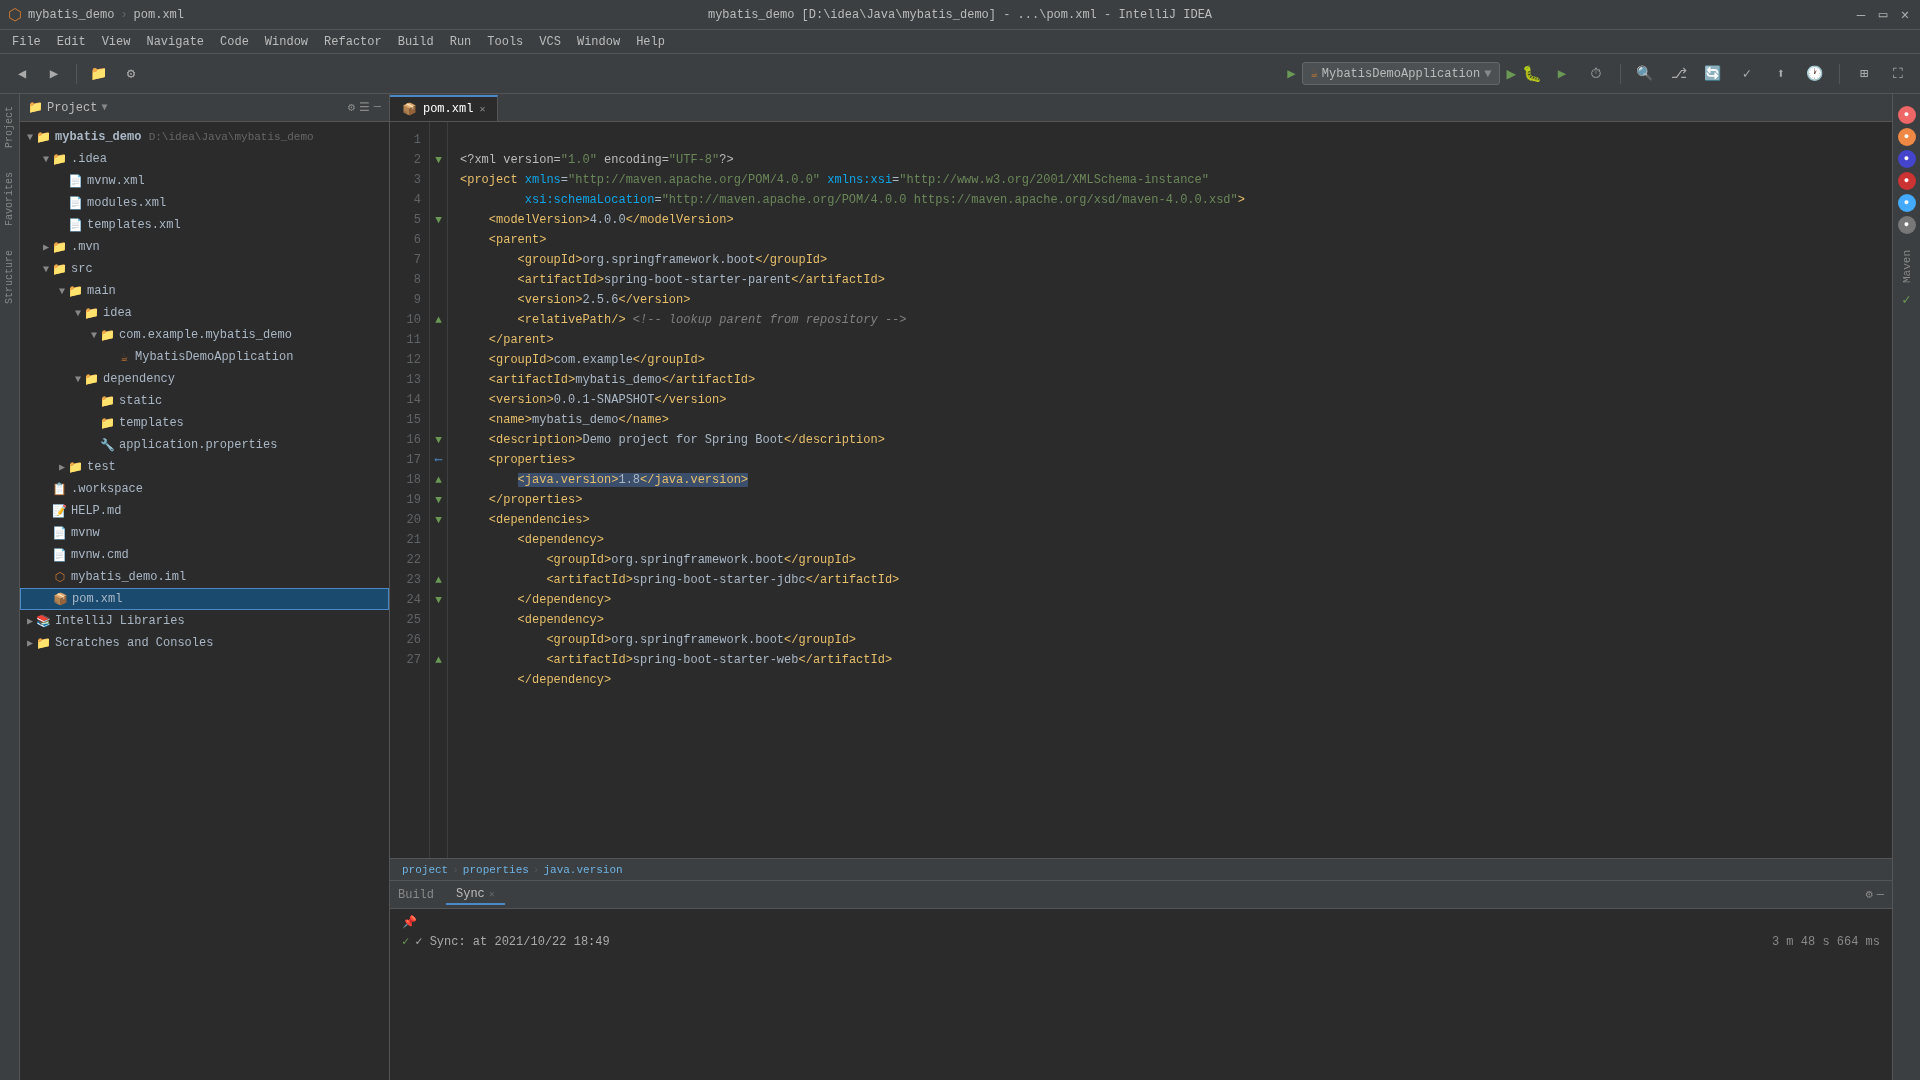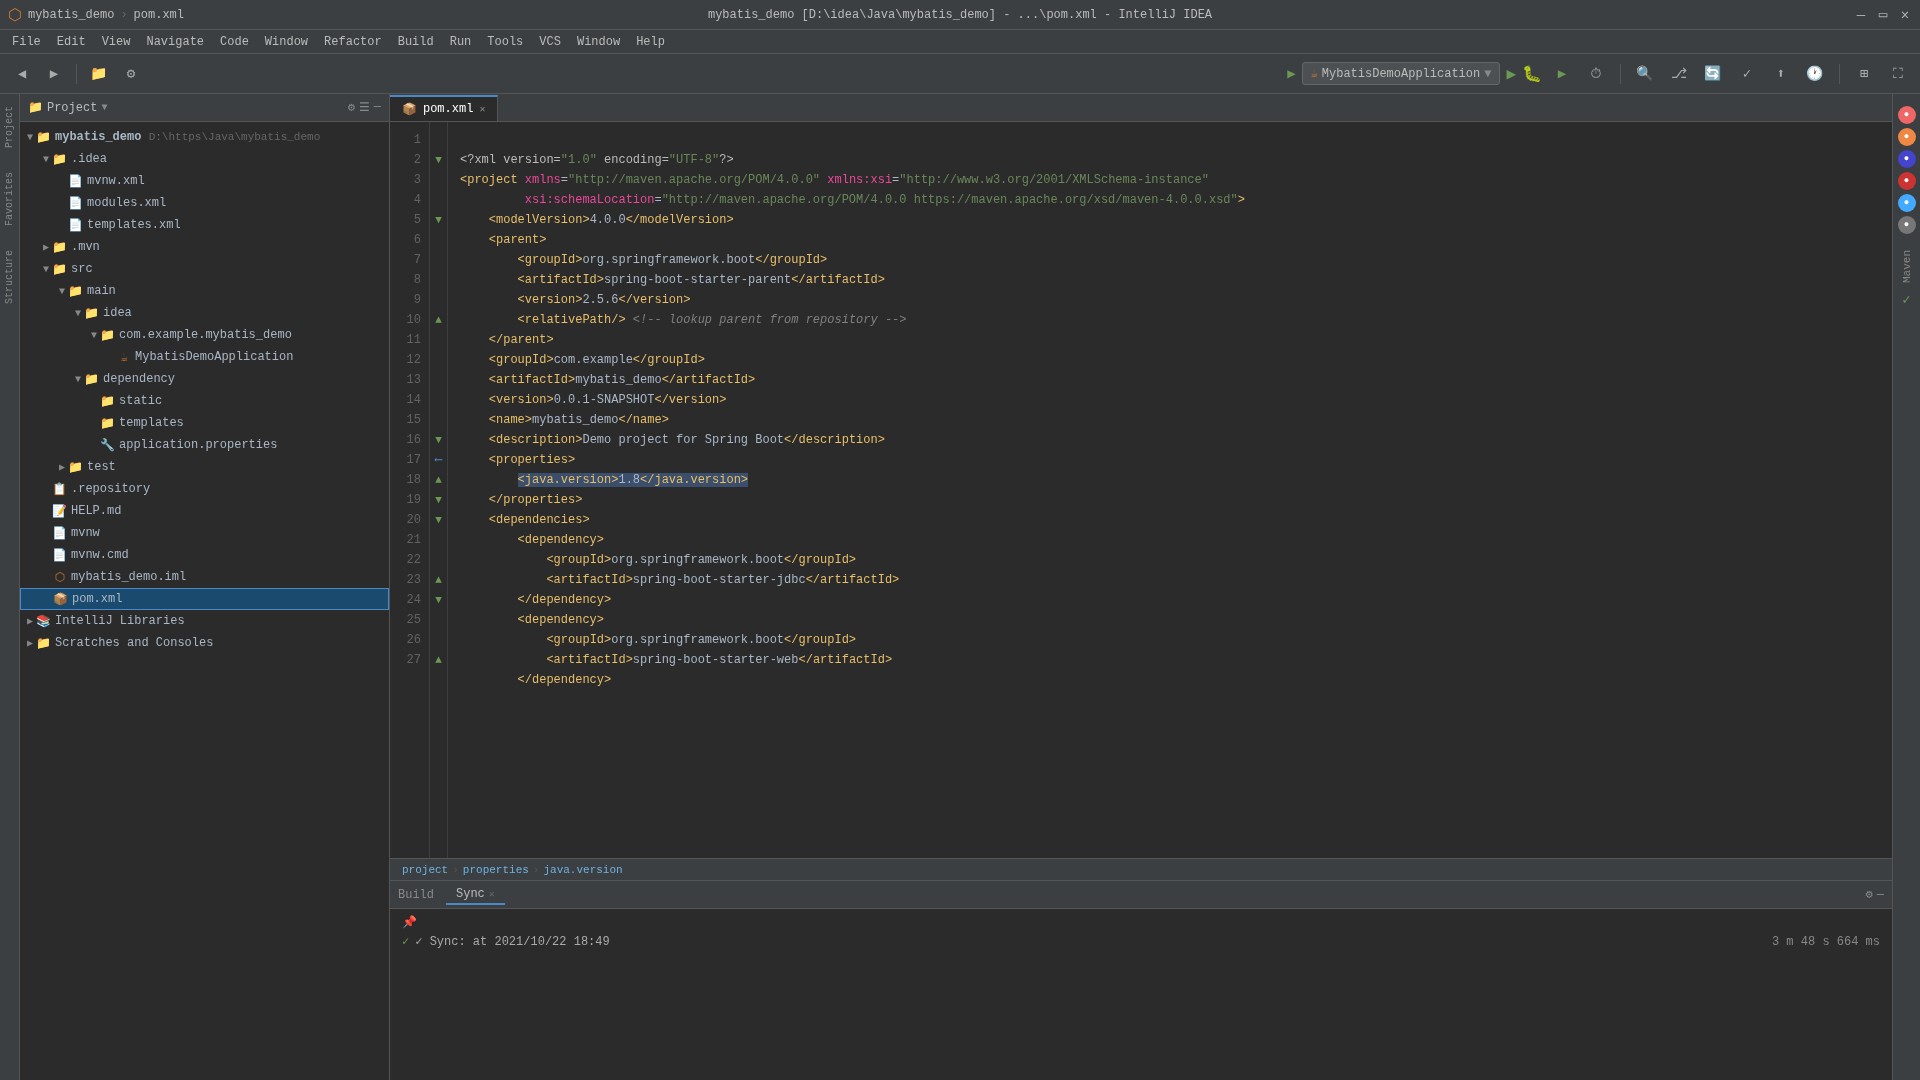--- a/index.html
+++ b/index.html
@@ -220,21 +220,21 @@
       padding: 0 12px;
       font-size: 11px;
       color: #888;
       gap: 4px;
       border-top: 1px solid #555;
     }
     .breadcrumb-sep { color: #555; }
 
     
     .xml-tag { color: #e8bf6a; }
-    .xml-attr { color: #ec4899; }
+    .xml-attr { color: #0ea5e9; }
     .xml-val { color: #6a8759; }
     .xml-text { color: #a9b7c6; }
     .xml-comment { color: #808080; font-style: italic; }
     .xml-pi { color: #bbb; }
     .xml-highlight { background: #3b4e6b; }
 
     
     .icon-folder { color: #dcb67a; }
 
     
@@ -346,21 +346,21 @@
         <span class="panel-action-btn">—</span>
       </div>
     </div>
 
     <div id="project-tree">
 
       <div class="tree-item">
         <span class="tree-indent" style="width:0px"></span>
         <span class="tree-arrow">▼</span>
         <span class="tree-icon icon-folder">📁</span>
-        <span class="tree-label"><b>mybatis_demo</b> <span style="color:#666; font-size:11px;">D:\https\Java\mybatis_demo</span></span>
+        <span class="tree-label"><b>mybatis_demo</b> <span style="color:#666; font-size:11px;">D:\idea\Java\mybatis_demo</span></span>
       </div>
 
       <div class="tree-item">
         <span class="tree-indent" style="width:16px"></span>
         <span class="tree-arrow">▼</span>
         <span class="tree-icon" style="color:#dcb67a;">📁</span>
         <span class="tree-label">.idea</span>
       </div>
       <div class="tree-item">
         <span class="tree-indent" style="width:32px"></span>
@@ -452,21 +452,21 @@
         <span class="tree-indent" style="width:32px"></span>
         <span class="tree-arrow">▶</span>
         <span class="tree-icon" style="color:#dcb67a;">📁</span>
         <span class="tree-label">test</span>
       </div>
 
       <div class="tree-item">
         <span class="tree-indent" style="width:16px"></span>
         <span class="tree-arrow" style="width:12px"></span>
         <span class="tree-icon" style="color:#e8c05d;">📋</span>
-        <span class="tree-label">.repository</span>
+        <span class="tree-label">.workspace</span>
       </div>
       <div class="tree-item">
         <span class="tree-indent" style="width:16px"></span>
         <span class="tree-arrow" style="width:12px"></span>
         <span class="tree-icon" style="color:#6db3e4;">📝</span>
         <span class="tree-label">HELP.md</span>
       </div>
       <div class="tree-item">
         <span class="tree-indent" style="width:16px"></span>
         <span class="tree-arrow" style="width:12px"></span>

